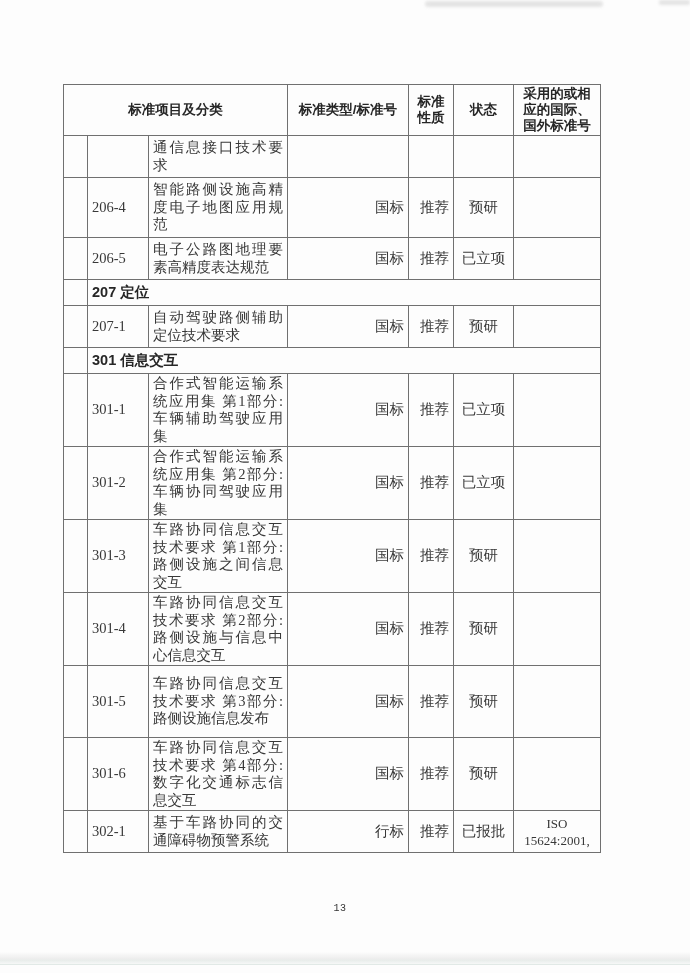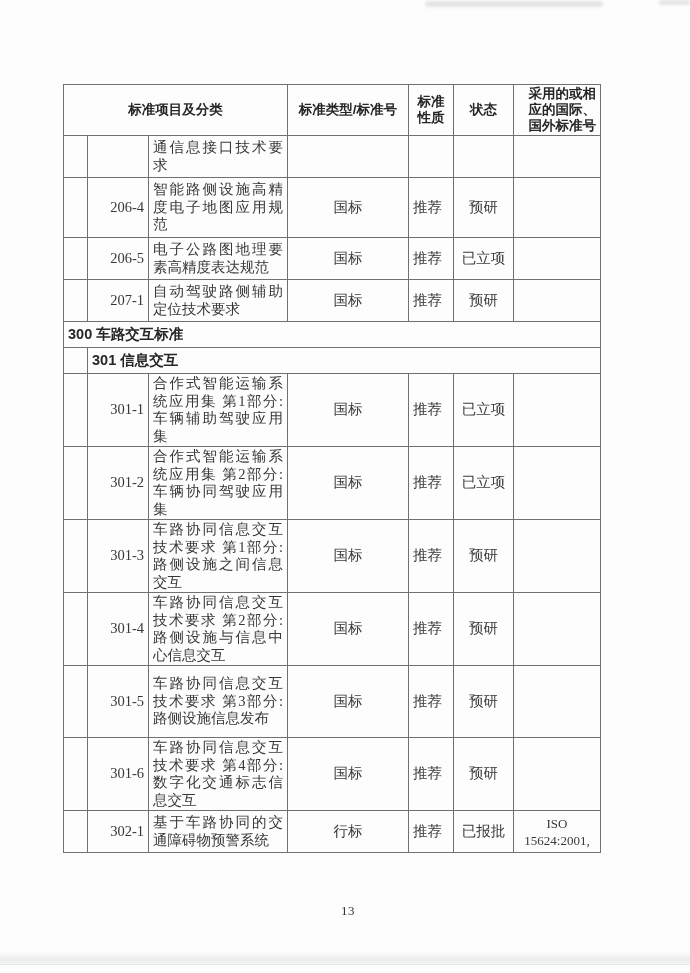--- a/index.html
+++ b/index.html
@@ -32,42 +32,43 @@
     vertical-align:middle;
     overflow:hidden;
   }
   tr.head{height:50px;}
   tr.head th{
     font-family:"Liberation Sans","DejaVu Sans",sans-serif;
     font-weight:bold;color:#262626;
     font-size:13.5px;line-height:16px;
     text-align:center;padding:2px 3px;
   }
-  tr.head th.h-intl{text-align:right;padding-left:6px;margin-left:26px;}
+  tr.head th.h-intl{text-align:center;padding-left:6px;margin-left:26px;}
   .sec td{
     font-family:"Liberation Sans","DejaVu Sans",sans-serif;
     font-weight:bold;color:#262626;
     text-align:left;padding-left:7px;font-size:14.5px;
   }
   tr.sec{height:26px;}
   tr.r2{height:42px;margin-top:28px;} tr.r3{height:60px;} tr.r4{height:72px;} tr.rlast{height:42px;}
-  td.c-code{text-align:right;padding-left:11px;}
+  td.c-code{text-align:left;padding-left:11px;}
   td.c-desc{
     text-align:justify;text-justify:inter-character;
     padding:2px 5px;
   }
-  td.c-type{text-align:center;padding-left:9px;}
-  td.c-nature{text-align:left;padding:1px 2px;}
+  td.c-type{text-align:right;padding-left:9px;}
+  td.c-nature{text-align:right;padding:1px 2px;}
   td.c-status{text-align:center;padding-left:8px;}
   td.c-intl{text-align:center;padding-left:8px;padding-right:2px;font-size:13px;line-height:17px;}
   
   #page-number{
-    position:absolute;left:12px;top:903px;width:672px;
-    text-align:center;font-size:13px;color:#333;
+    position:absolute;left:4px;top:903px;width:672px;
+    text-align:center;font-size:10px;color:#333;
     letter-spacing:.5px;
+    font-family:Liberation Mono, monospace;
   }
 </style>
 </head>
 <body>
 
 <div id="smudge-top" class="smudge"></div>
 <div id="smudge-corner" class="smudge"></div>
 
 <table id="std-table">
   <colgroup>
@@ -112,34 +113,35 @@
   <tr class="r2">
     <td></td>
     <td class="c-code">206-5</td>
     <td class="c-desc">电子公路图地理要素高精度表达规范</td>
     <td class="c-type">国标</td>
     <td class="c-nature">推荐</td>
     <td class="c-status">已立项</td>
     <td class="c-intl"></td>
   </tr>
 
+  <tr class="sec">
+    <td></td>
+    <td colspan="6">207 定位</td>
+  </tr>
 
   <tr class="r2">
     <td></td>
     <td class="c-code">207-1</td>
     <td class="c-desc">自动驾驶路侧辅助定位技术要求</td>
     <td class="c-type">国标</td>
     <td class="c-nature">推荐</td>
     <td class="c-status">预研</td>
     <td class="c-intl"></td>
   </tr>
 
-  <tr class="sec">
-    <td colspan="7">300 车路交互标准</td>
-  </tr>
 
   <tr class="sec">
     <td></td>
     <td colspan="6">301 信息交互</td>
   </tr>
 
   <tr class="r4">
     <td></td>
     <td class="c-code">301-1</td>
     <td class="c-desc">合作式智能运输系统应用集 第1部分: 车辆辅助驾驶应用集</td>

